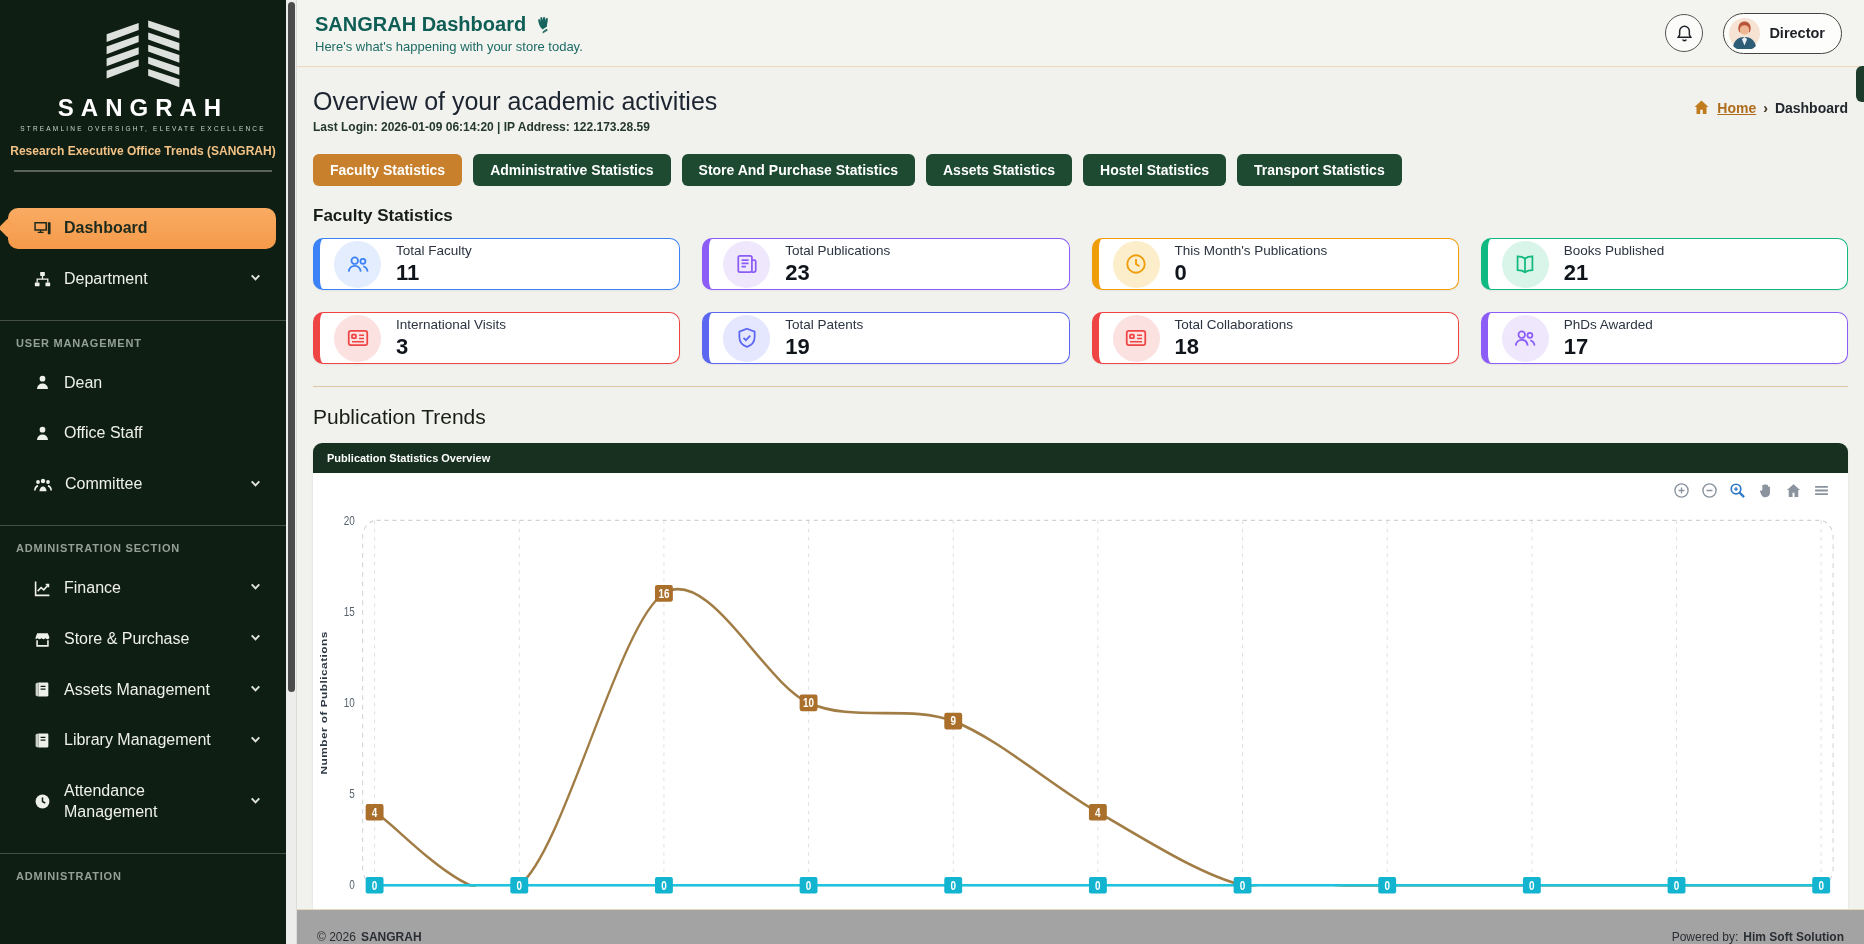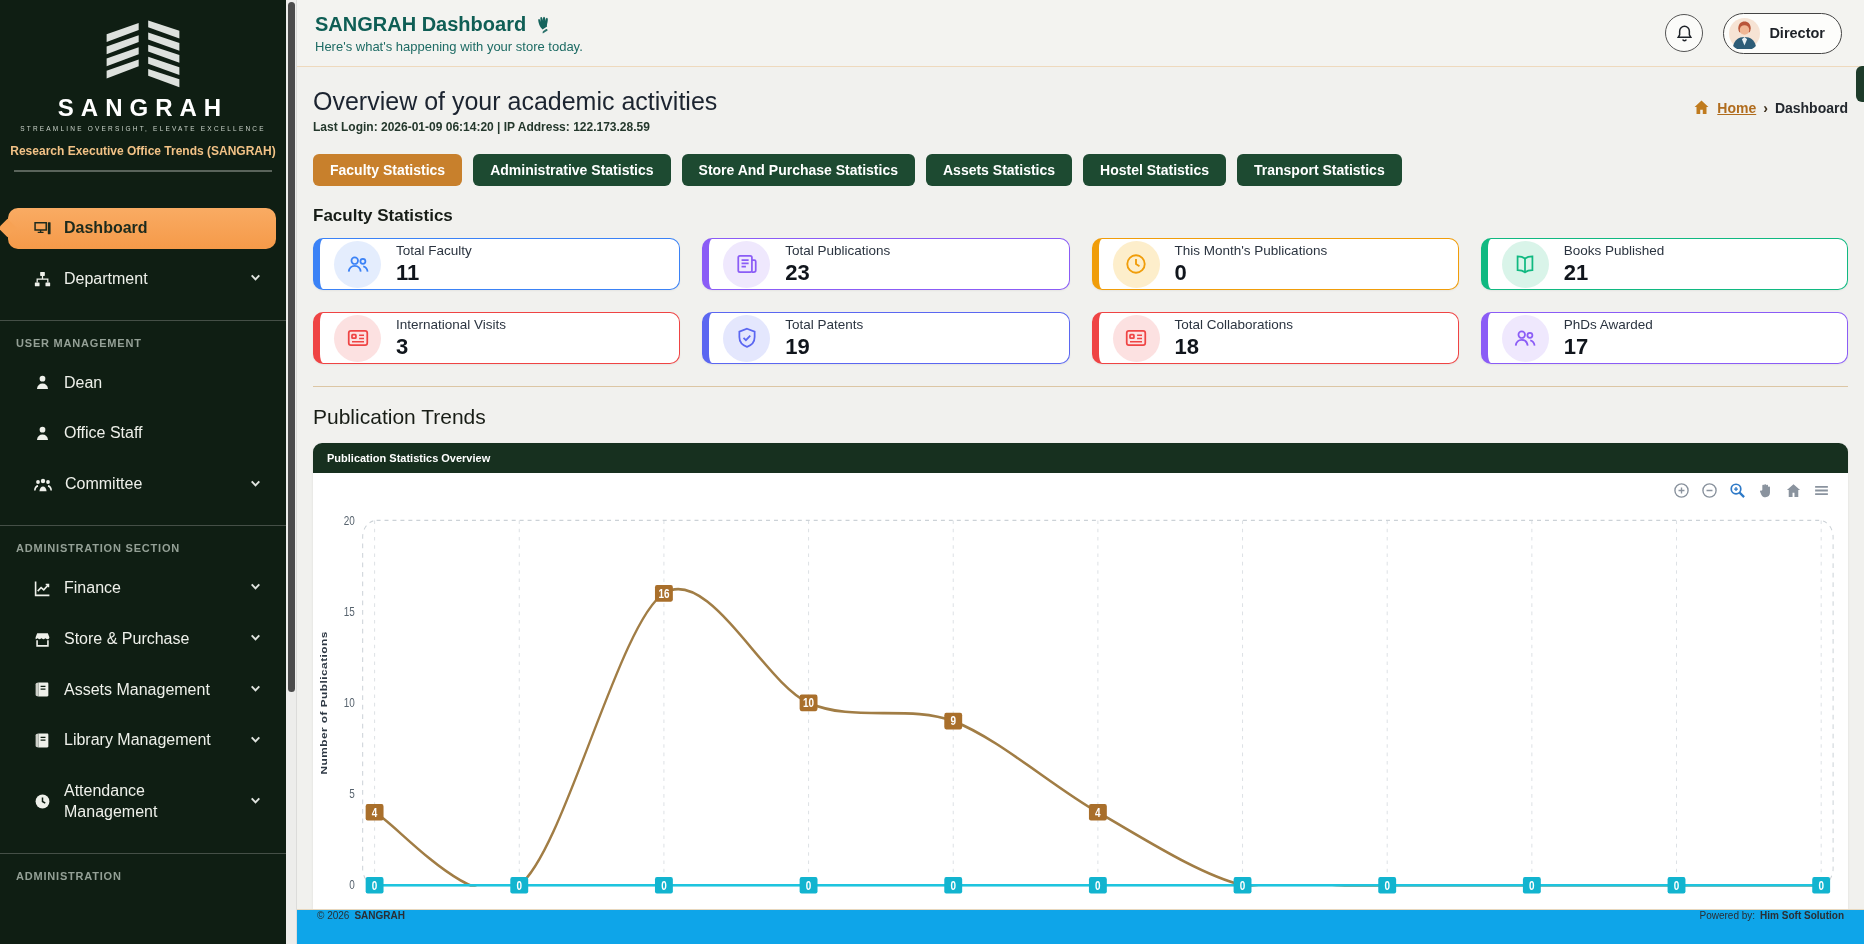--- a/index.html
+++ b/index.html
@@ -63,21 +63,21 @@
   .chart-head{background:#17301f;color:#fff;font-size:11px;font-weight:700;padding:9px 14px;}
   .chart-body{flex:1;position:relative;min-height:0;}
   .chart-body svg.plot{position:absolute;inset:0;width:100%;height:100%;}
   .plot text{font-family:"Liberation Sans",sans-serif;}
   .plot .tick{font-size:10px;fill:#57636e;}
   .plot .ylab{font-size:10px;font-weight:700;fill:#2e3844;letter-spacing:.4px;}
   .plot .mlab{font-size:10px;font-weight:700;fill:#fff;}
   .chart-tools{position:absolute;top:9px;right:18px;display:flex;gap:11px;align-items:center;color:#8a939e;z-index:2;}
   .chart-tools span{cursor:pointer;display:flex;}
 
-  footer{height:34px;background:#0ea5e9;border-top:1px solid #e7d7bd;display:flex;align-items:flex-start;justify-content:space-between;padding:0 20px;font-size:10px;color:#2a2e33;}
+  footer{height:34px;background:#a3a3a3;border-top:1px solid #e7d7bd;display:flex;align-items:flex-end;justify-content:space-between;padding:0 20px;font-size:12px;color:#2a2e33;}
   footer strong{margin-left:5px;}
 </style>
 </head>
 <body>
 
 <div class="app">
 
   <aside class="sidebar">
     <div class="logo-block">
       <svg width="120" height="78" viewBox="0 0 120 90">

